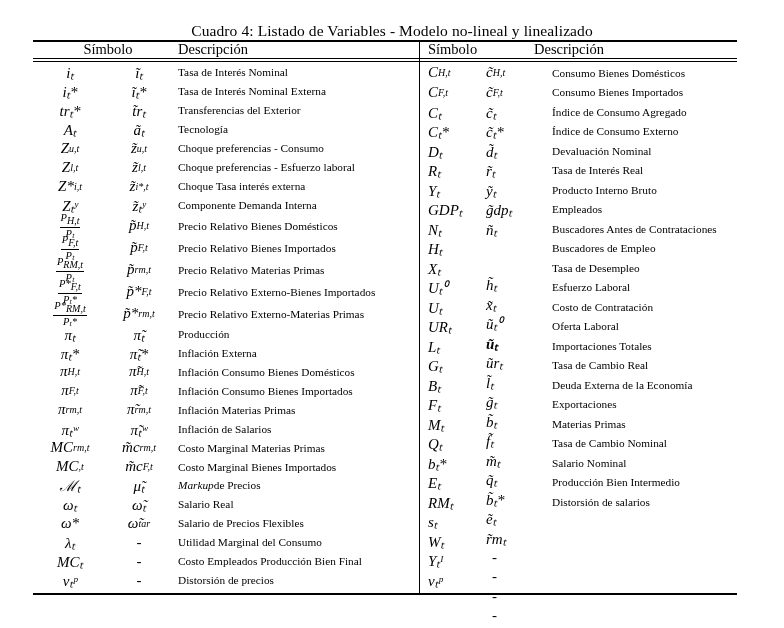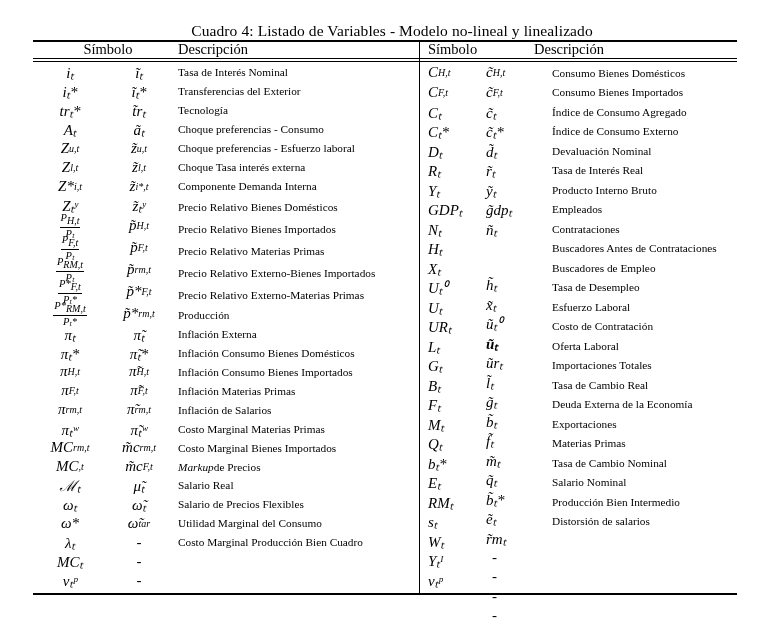--- a/index.html
+++ b/index.html
@@ -128,20 +128,21 @@
     <div class="row sym">m̃c<sub style="font-size: 10px;">F,t</sub></div>
     <div class="row sym">μ̃ₜ</div>
     <div class="row sym">ω̃ₜ</div>
     <div class="row sym">ω̃<sub style="font-size: 10px;">tar</sub></div>
     <div class="row sym" style="font-style: normal; padding-left: 0px;">-</div>
     <div class="row sym" style="font-style: normal; padding-left: 0px;">-</div>
     <div class="row sym" style="font-style: normal; padding-left: 0px;">-</div>
   </div>
 <div class="col" id="left-desc">
     <div class="row desc">Tasa de Interés Nominal</div>
+    <div class="row desc">Tasa de Interés Nominal Externa</div>
     <div class="row desc">Transferencias del Exterior</div>
     <div class="row desc">Tecnología</div>
     <div class="row desc">Choque preferencias - Consumo</div>
     <div class="row desc">Choque preferencias - Esfuerzo laboral</div>
     <div class="row desc">Choque Tasa interés externa</div>
     <div class="row desc">Componente Demanda Interna</div>
     <div class="row desc tall">Precio Relativo Bienes Domésticos</div>
     <div class="row desc tall">Precio Relativo Bienes Importados</div>
     <div class="row desc tall">Precio Relativo Materias Primas</div>
     <div class="row desc tall">Precio Relativo Externo-Bienes Importados</div>
@@ -151,21 +152,22 @@
     <div class="row desc">Inflación Consumo Bienes Domésticos</div>
     <div class="row desc">Inflación Consumo Bienes Importados</div>
     <div class="row desc">Inflación Materias Primas</div>
     <div class="row desc">Inflación de Salarios</div>
     <div class="row desc">Costo Marginal Materias Primas</div>
     <div class="row desc">Costo Marginal Bienes Importados</div>
     <div class="row desc"><i>Markup</i> de Precios</div>
     <div class="row desc">Salario Real</div>
     <div class="row desc">Salario de Precios Flexibles</div>
     <div class="row desc">Utilidad Marginal del Consumo</div>
-    <div class="row desc">Costo Marginal Producción Bien Cuadro</div>
+    <div class="row desc">Costo Empleados Producción Bien Final</div>
+    <div class="row desc">Distorsión de precios</div>
   </div>
 <div class="col" id="right-sym">
     <div class="row sym" style="height: 19.5px;">C<sub style="font-size: 10px;">H,t</sub></div>
     <div class="row sym" style="height: 19.5px;">C<sub style="font-size: 10px;">F,t</sub></div>
     <div class="row sym" style="height: 19.5px;">Cₜ</div>
     <div class="row sym" style="height: 19.5px;">Cₜ*</div>
     <div class="row sym" style="height: 19.5px;">Dₜ</div>
     <div class="row sym" style="height: 19.5px;">Rₜ</div>
     <div class="row sym" style="height: 19.5px;">Yₜ</div>
     <div class="row sym" style="height: 19.5px;">GDPₜ</div>
@@ -220,21 +222,20 @@
   </div>
 <div class="col" id="right-desc">
     <div class="row desc" style="height: 19.5px;">Consumo Bienes Domésticos</div>
     <div class="row desc" style="height: 19.5px;">Consumo Bienes Importados</div>
     <div class="row desc" style="height: 19.5px;">Índice de Consumo Agregado</div>
     <div class="row desc" style="height: 19.5px;">Índice de Consumo Externo</div>
     <div class="row desc" style="height: 19.5px;">Devaluación Nominal</div>
     <div class="row desc" style="height: 19.5px;">Tasa de Interés Real</div>
     <div class="row desc" style="height: 19.5px;">Producto Interno Bruto</div>
     <div class="row desc" style="height: 19.5px;">Empleados</div>
-    <div class="row desc" style="height: 19.5px;">Contrataciones</div>
     <div class="row desc" style="height: 19.5px;">Buscadores Antes de Contrataciones</div>
     <div class="row desc" style="height: 19.5px;">Buscadores de Empleo</div>
     <div class="row desc" style="height: 19.5px;">Tasa de Desempleo</div>
     <div class="row desc" style="height: 19.5px;">Esfuerzo Laboral</div>
     <div class="row desc" style="height: 19.5px;">Costo de Contratación</div>
     <div class="row desc" style="height: 19.5px;">Oferta Laboral</div>
     <div class="row desc" style="height: 19.5px;">Importaciones Totales</div>
     <div class="row desc" style="height: 19.5px;">Tasa de Cambio Real</div>
     <div class="row desc" style="height: 19.5px;">Deuda Externa de la Economía</div>
     <div class="row desc" style="height: 19.5px;">Exportaciones</div>

